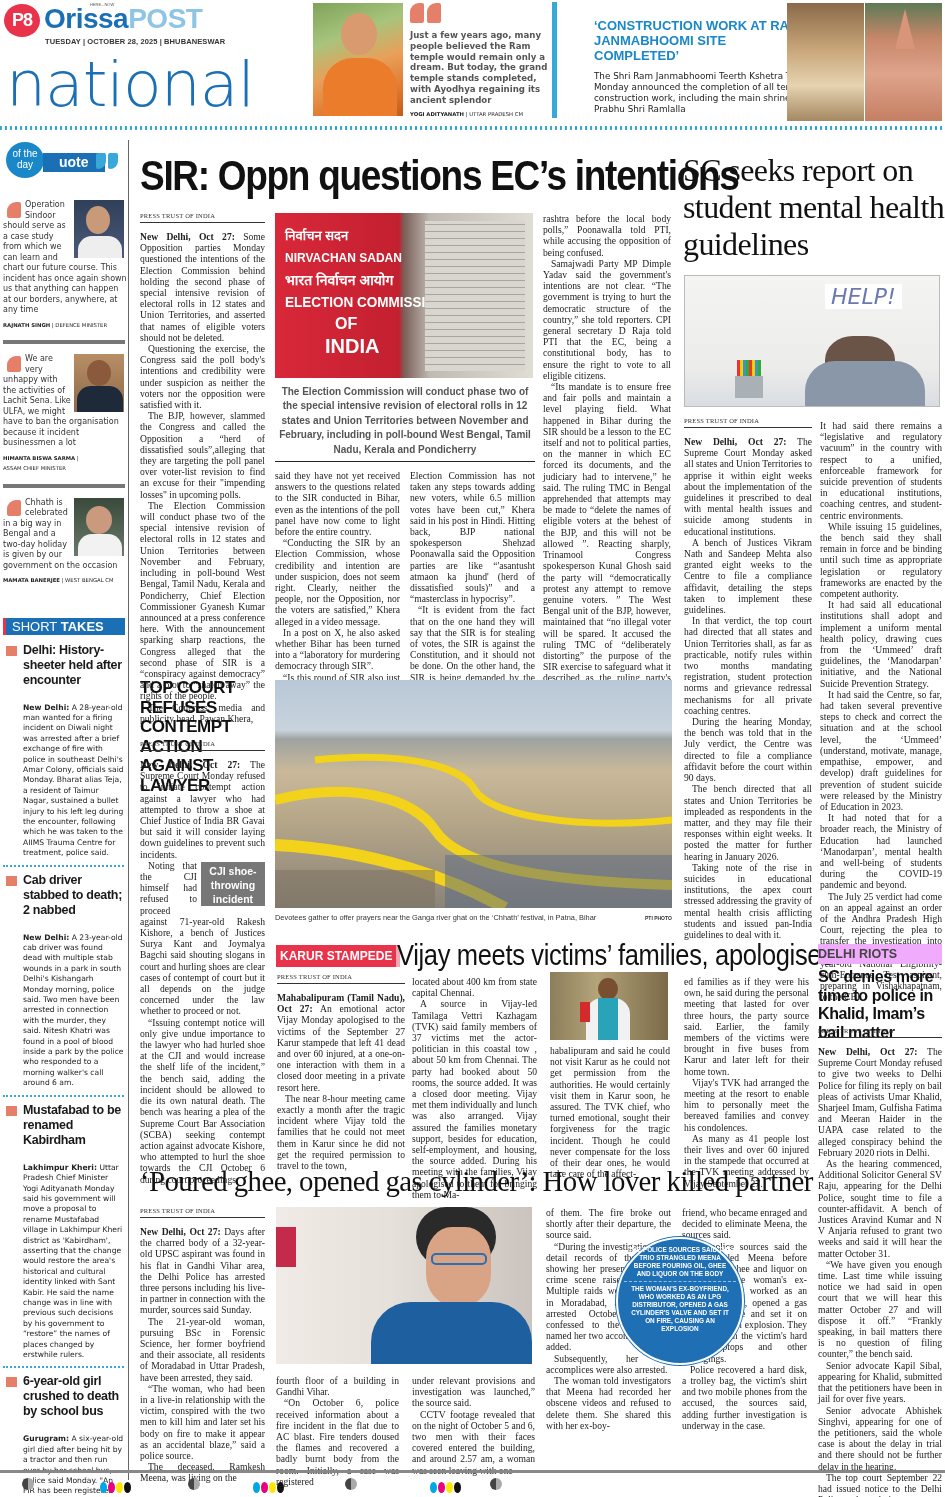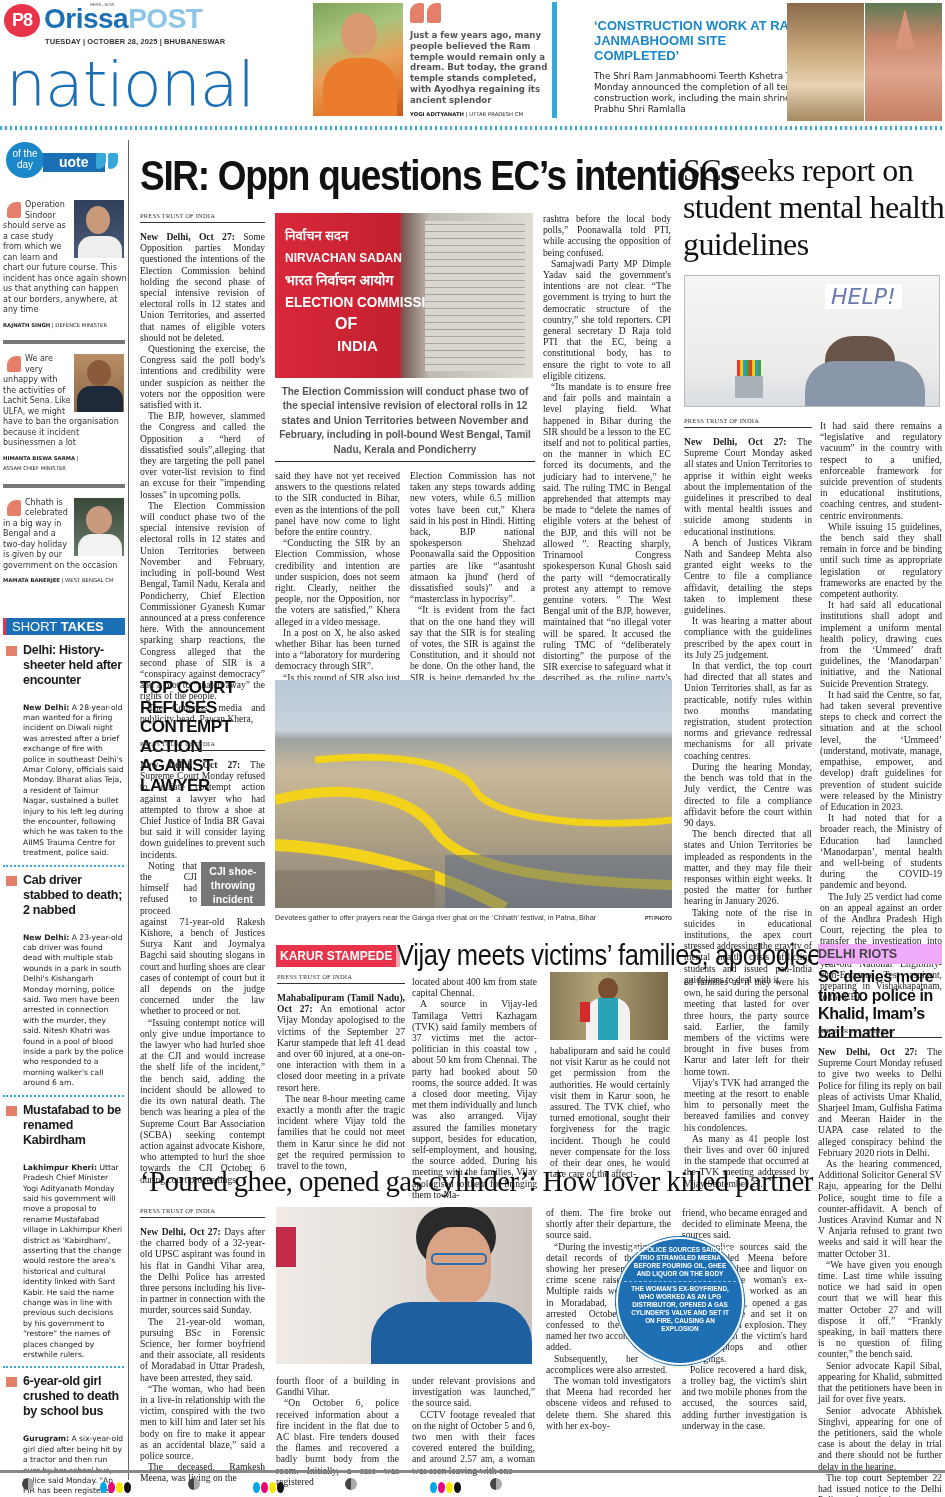--- a/index.html
+++ b/index.html
@@ -145,21 +145,21 @@
     </div>
 </div>
 
 <div class="photo" style="left:275px;top:213px;width:258px;height:165px;background:linear-gradient(90deg,#d8283a 0%,#c3202f 48%,#7a5f58 50%,#bfbab2 60%,#e0ddd5 100%)">
   <div class="sans" style="position:absolute;left:10px;top:12px;color:#fff;font-weight:bold;line-height:22px">
     <div style="font-size:13px">निर्वाचन सदन</div>
     <div style="font-size:12px">NIRVACHAN SADAN</div>
     <div style="font-size:14px">भारत निर्वाचन आयोग</div>
     <div style="font-size:15px;transform:scaleX(.9);transform-origin:left">ELECTION COMMISSION</div>
     <div style="font-size:16px;margin-left:50px">OF</div>
-    <div style="font-size:15px;margin-left:52px">INDIA</div>
+    <div style="font-size:20px;margin-left:40px">INDIA</div>
   </div>
   <div style="position:absolute;left:150px;top:8px;width:100px;height:150px;background:repeating-linear-gradient(0deg,#d9d6cf 0 6px,#a9a59c 6px 7px)"></div>
 </div>
 <div class="abs sans" style="left:275px;top:385px;width:260px;font-weight:bold;font-size:10px;line-height:14.4px;color:#555;text-align:center;border-bottom:1.5px solid #222;padding-bottom:4px">The Election Commission will conduct phase two of the special intensive revision of electoral rolls in 12 states and Union Territories between November and February, including in poll-bound West Bengal, Tamil Nadu, Kerala and Pondicherry</div>
 
 <div class="abs body" id="sir-col2" style="left:275px;top:470px;width:125px">
     <p class="first">said they have not yet received answers to the questions related to the SIR conducted in Bihar, even as the intentions of the poll panel have now come to light before the entire country.</p>
     <p>“Conducting the SIR by an Election Commission, whose credibility and intention are under suspicion, does not seem right. Clearly, neither the people, nor the Opposition, nor the voters are satisfied,” Khera alleged in a video message.</p>
     <p>In a post on X, he also asked whether Bihar has been turned into a “laboratory for murdering democracy through SIR”.</p>
     <p>“Is this round of SIR also just for vote-cutting? In Bihar, the</p>
@@ -180,21 +180,20 @@
   <div style="position:absolute;left:140px;top:60px;width:70px;height:60px;border-radius:40% 40% 10px 10px;background:#6a5448"></div>
   <div style="position:absolute;left:120px;top:85px;width:120px;height:45px;border-radius:30px 30px 0 0;background:#8a97a8"></div>
   <div style="position:absolute;left:50px;top:100px;width:28px;height:22px;background:#a9b0b6"></div>
   <div style="position:absolute;left:52px;top:84px;width:24px;height:16px;background:repeating-linear-gradient(90deg,#e33 0 3px,#fc0 3px 6px,#39c 6px 9px,#3a3 9px 12px)"></div>
 </div>
 <div class="abs" style="left:684px;top:417px;width:128px">
   <div class="byline">PRESS TRUST OF INDIA</div>
   <div class="body" id="sc-col1">
       <p class="first"><span class="dl">New Delhi, Oct 27:</span><span> The Supreme Court Monday asked all states and Union Territories to apprise it within eight weeks about the implementation of the guidelines it prescribed to deal with mental health issues and suicide among students in educational institutions.</span></p>
       <p>A bench of Justices Vikram Nath and Sandeep Mehta also granted eight weeks to the Centre to file a compliance affidavit, detailing the steps taken to implement these guidelines.</p>
-      <p>It was hearing a matter about compliance with the guidelines prescribed by the apex court in its July 25 judgement.</p>
       <p>In that verdict, the top court had directed that all states and Union Territories shall, as far as practicable, notify rules within two months mandating registration, student protection norms and grievance redressal mechanisms for all private coaching centres.</p>
       <p>During the hearing Monday, the bench was told that in the July verdict, the Centre was directed to file a compliance affidavit before the court within 90 days.</p>
       <p>The bench directed that all states and Union Territories be impleaded as respondents in the matter, and they may file their responses within eight weeks. It posted the matter for further hearing in January 2026.</p>
       <p>Taking note of the rise in suicides in educational institutions, the apex court stressed addressing the gravity of mental health crisis afflicting students and issued pan-India guidelines to deal with it.</p>
     </div>
 </div>
 <div class="abs body" id="sc-col2" style="left:820px;top:420px;width:122px">
     <p class="first">It had said there remains a “legislative and regulatory vacuum” in the country with respect to a unified, enforceable framework for suicide prevention of students in educational institutions, coaching centres, and student-centric environments.</p>
     <p>While issuing 15 guidelines, the bench said they shall remain in force and be binding until such time as appropriate legislation or regulatory frameworks are enacted by the competent authority.</p>
     <p>It had said all educational institutions shall adopt and implement a uniform mental health policy, drawing cues from the ‘Ummeed’ draft guidelines, the ‘Manodarpan’ initiative, and the National Suicide Prevention Strategy.</p>

